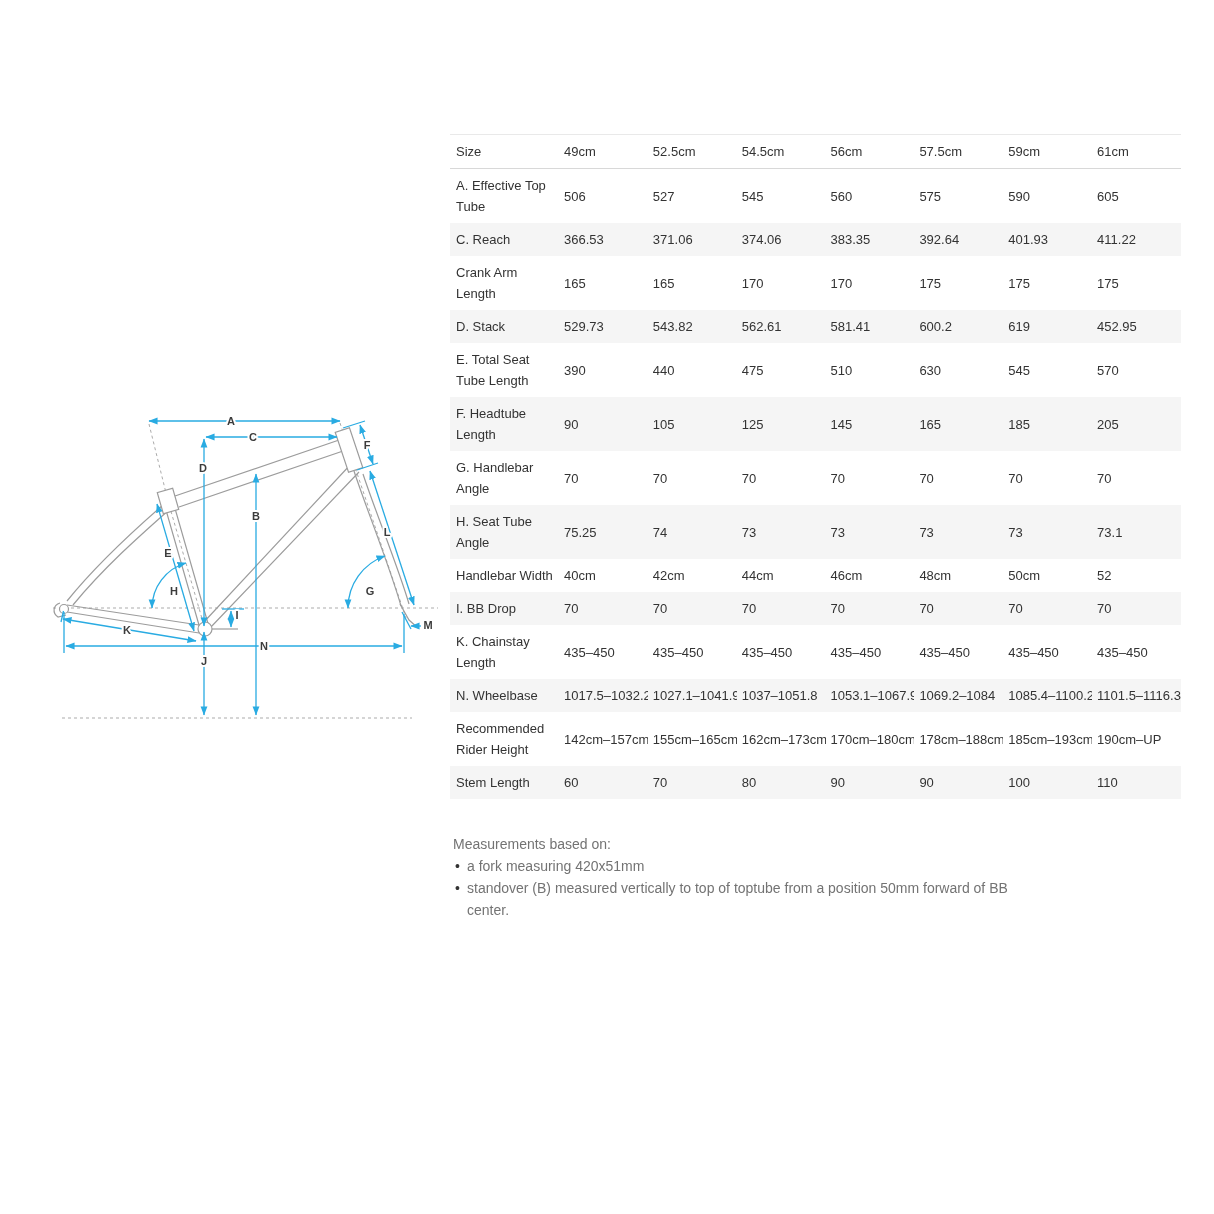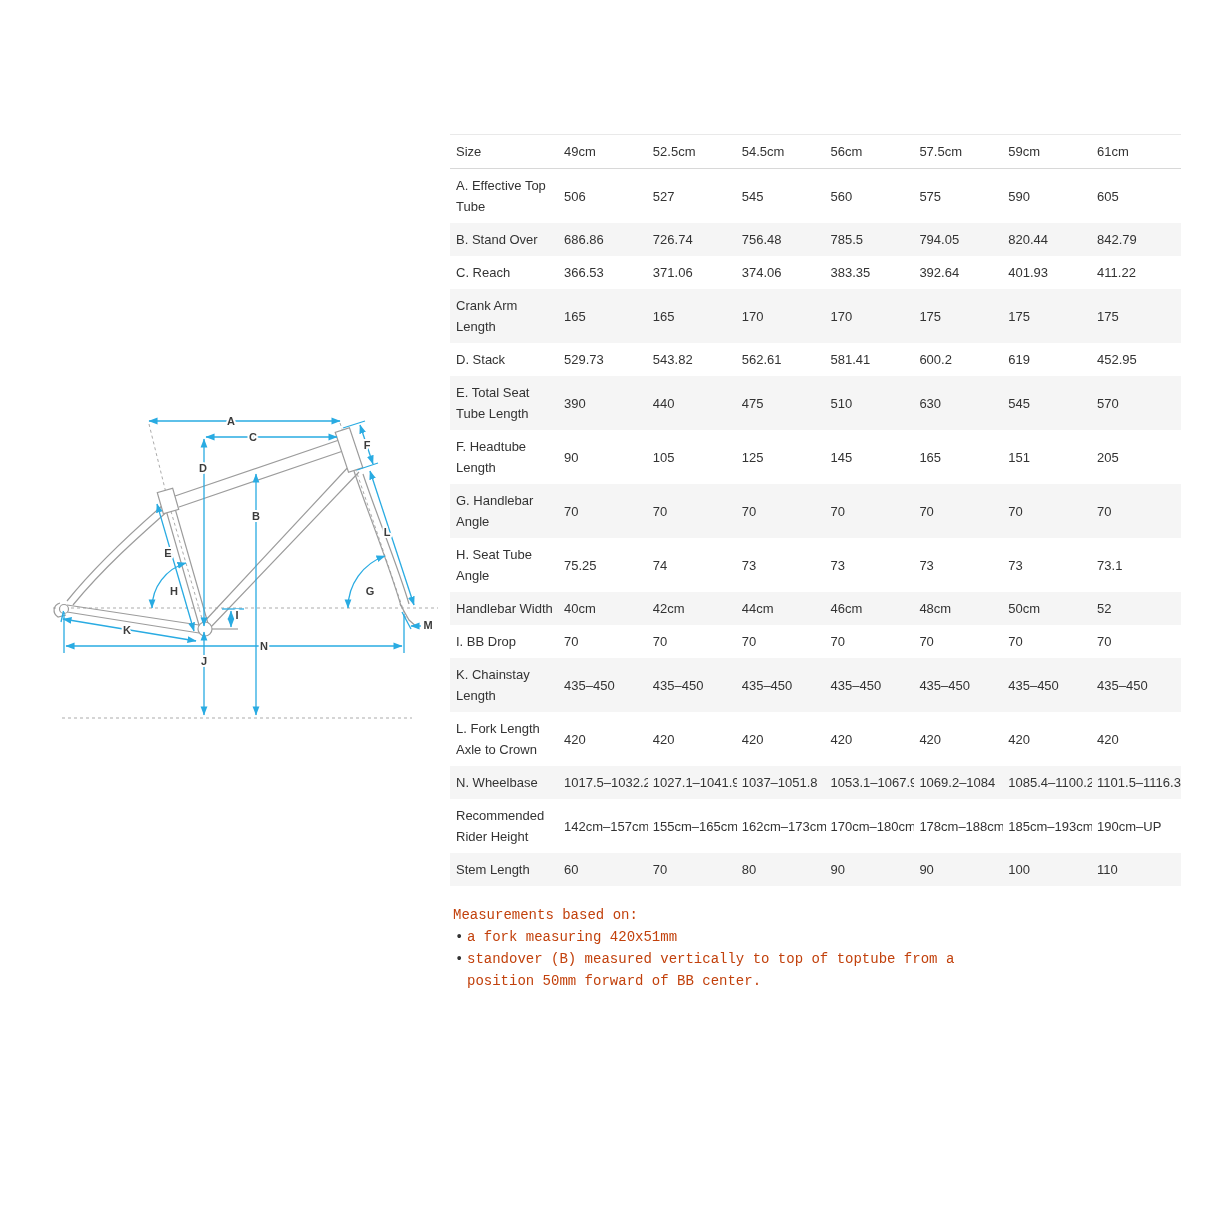--- a/index.html
+++ b/index.html
@@ -26,21 +26,21 @@
     font-weight:400;text-align:left;vertical-align:middle;
     font-size:13px;line-height:21px;color:#333;
     padding:6px 4px 6px 5px;white-space:normal;overflow:hidden;
   }
   td{white-space:nowrap;}
   thead th{border-bottom:1px solid #d8d8d8;}
   th.rowlabel,thead th:first-child{padding-left:6px;}
   thead th:first-child{width:99px;}
   tbody tr:nth-child(even){background:#f5f5f5;}
   
-  .notes{margin-top:18px;width:568px;font-size:14px;line-height:22px;color:#c2410c;font-family:Liberation Mono, monospace;}
+  .notes{margin-top:34px;width:568px;font-size:14px;line-height:22px;color:#737373;}
   .notes-title{margin:0 0 0 3px;padding:0;font-weight:400;}
   ul.notes-list{list-style:none;margin:0;padding:0 0 0 5px;}
   ul.notes-list li{position:relative;padding-left:12px;}
   ul.notes-list li::before{content:"\2022";position:absolute;left:0;top:0;color:#333;}
 </style>
 </head>
 <body>
 
 <div class="diagram">
 <svg width="400" height="330" viewBox="45 395 400 330" xmlns="http://www.w3.org/2000/svg">
@@ -137,30 +137,20 @@
           <th class="rowlabel">A. Effective Top Tube</th>
           <td>506</td>
           <td>527</td>
           <td>545</td>
           <td>560</td>
           <td>575</td>
           <td>590</td>
           <td>605</td>
         </tr>
         <tr>
-          <th class="rowlabel">B. Stand Over</th>
-          <td>686.86</td>
-          <td>726.74</td>
-          <td>756.48</td>
-          <td>785.5</td>
-          <td>794.05</td>
-          <td>820.44</td>
-          <td>842.79</td>
-        </tr>
-        <tr>
           <th class="rowlabel">C. Reach</th>
           <td>366.53</td>
           <td>371.06</td>
           <td>374.06</td>
           <td>383.35</td>
           <td>392.64</td>
           <td>401.93</td>
           <td>411.22</td>
         </tr>
         <tr>
@@ -193,21 +183,21 @@
           <td>545</td>
           <td>570</td>
         </tr>
         <tr>
           <th class="rowlabel">F. Headtube Length</th>
           <td>90</td>
           <td>105</td>
           <td>125</td>
           <td>145</td>
           <td>165</td>
-          <td>151</td>
+          <td>185</td>
           <td>205</td>
         </tr>
         <tr>
           <th class="rowlabel">G. Handlebar Angle</th>
           <td>70</td>
           <td>70</td>
           <td>70</td>
           <td>70</td>
           <td>70</td>
           <td>70</td>
@@ -247,30 +237,20 @@
           <th class="rowlabel">K. Chainstay Length</th>
           <td>435–450</td>
           <td>435–450</td>
           <td>435–450</td>
           <td>435–450</td>
           <td>435–450</td>
           <td>435–450</td>
           <td>435–450</td>
         </tr>
         <tr>
-          <th class="rowlabel">L. Fork Length Axle to Crown</th>
-          <td>420</td>
-          <td>420</td>
-          <td>420</td>
-          <td>420</td>
-          <td>420</td>
-          <td>420</td>
-          <td>420</td>
-        </tr>
-        <tr>
           <th class="rowlabel">N. Wheelbase</th>
           <td>1017.5–1032.2</td>
           <td>1027.1–1041.9</td>
           <td>1037–1051.8</td>
           <td>1053.1–1067.9</td>
           <td>1069.2–1084</td>
           <td>1085.4–1100.2</td>
           <td>1101.5–1116.3</td>
         </tr>
         <tr>

